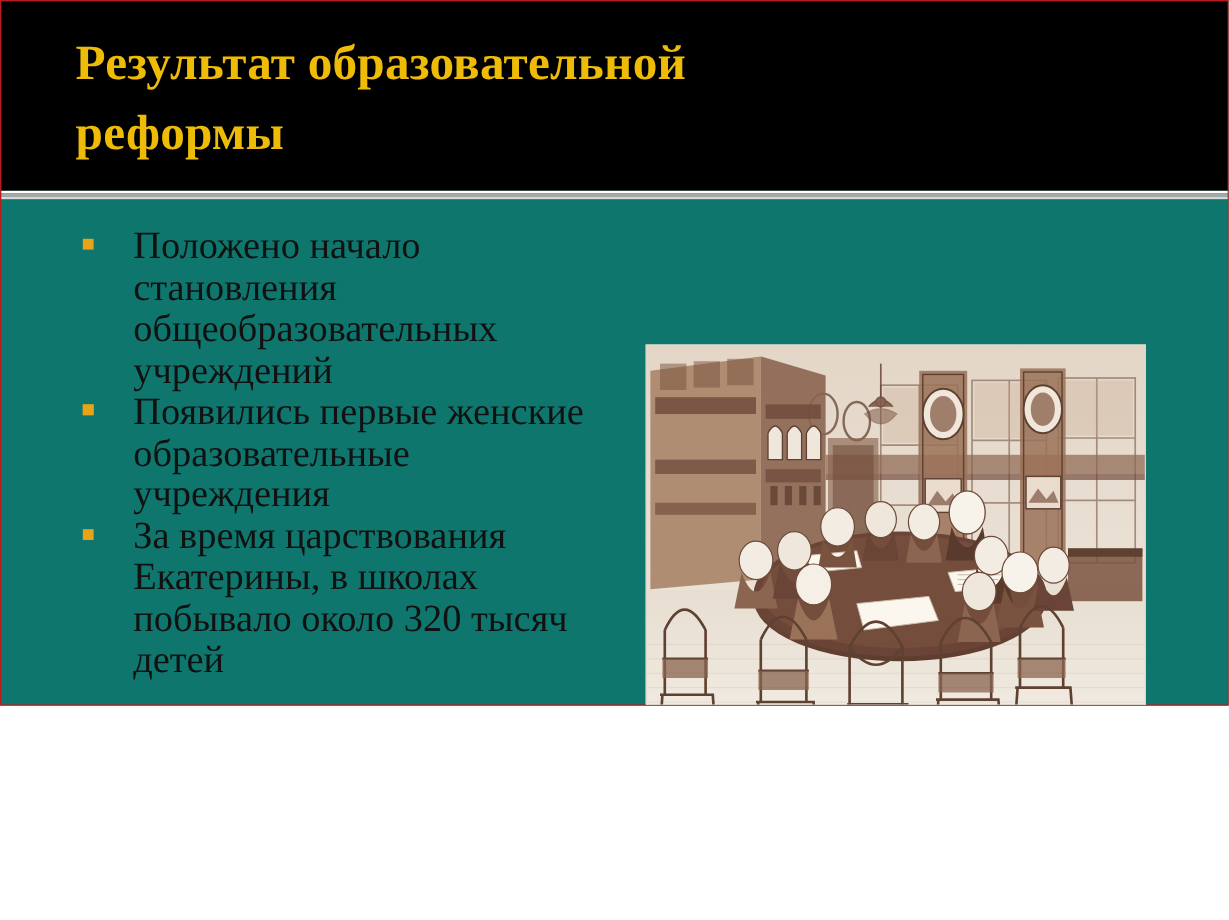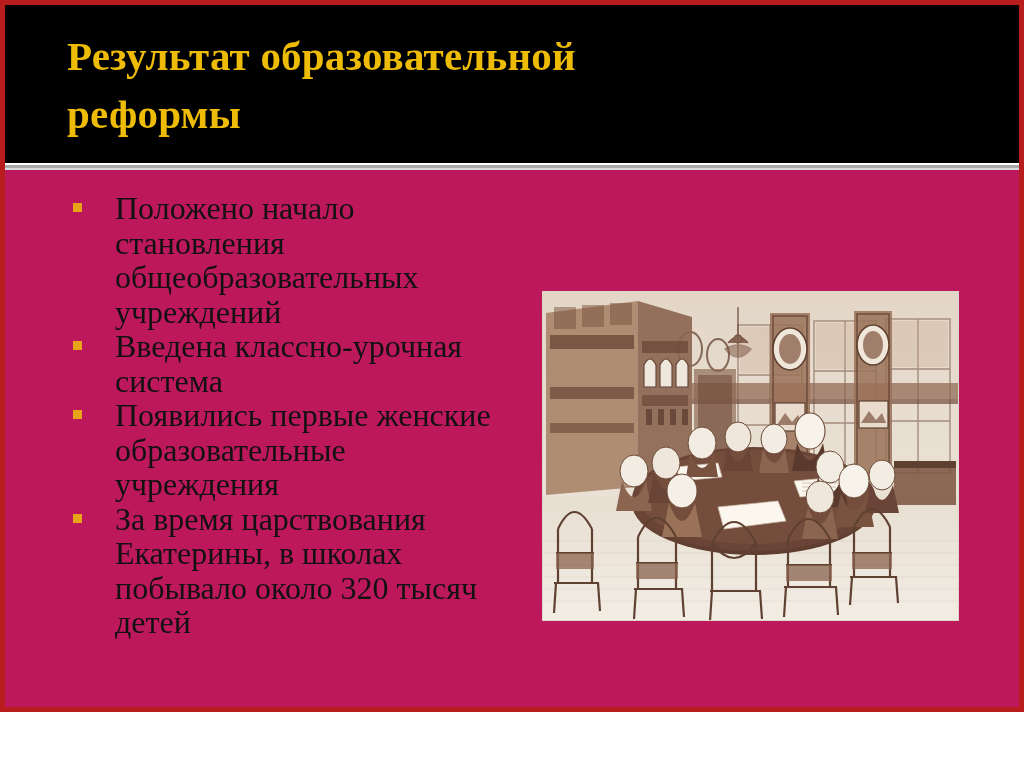--- a/index.html
+++ b/index.html
@@ -11,24 +11,24 @@
   body {
     width: 1024px;
     height: 767px;
     overflow: hidden;
     font-family: "Liberation Serif", "DejaVu Serif", serif;
   }
 
   .slide {
     position: relative;
     width: 1024px;
-    height: 712px;
-    background: #be185d;
+    height: 588px;
+    background: #0f766e;
     box-sizing: border-box;
-    border: 5px solid #b91c1c;
+    border: 1px solid #b91c1c;
     overflow: hidden;
   }
 
   
   .header-band {
     position: absolute;
     left: 0;
     top: 0;
     width: 1024px;
     height: 158px;
@@ -138,21 +138,20 @@
 
   <ul class="bullet-list">
 
     <li class="bullet-item">
       <span class="bullet-marker"></span>
       <span class="bullet-text">Положено начало становления общеобразовательных учреждений</span>
     </li>
 
     <li class="bullet-item">
       <span class="bullet-marker"></span>
-      <span class="bullet-text">Введена классно-урочная система</span>
     </li>
 
     <li class="bullet-item">
       <span class="bullet-marker"></span>
       <span class="bullet-text">Появились первые женские образовательные учреждения</span>
     </li>
 
     <li class="bullet-item">
       <span class="bullet-marker"></span>
       <span class="bullet-text">За время царствования Екатерины, в школах побывало около 320 тысяч детей</span>

